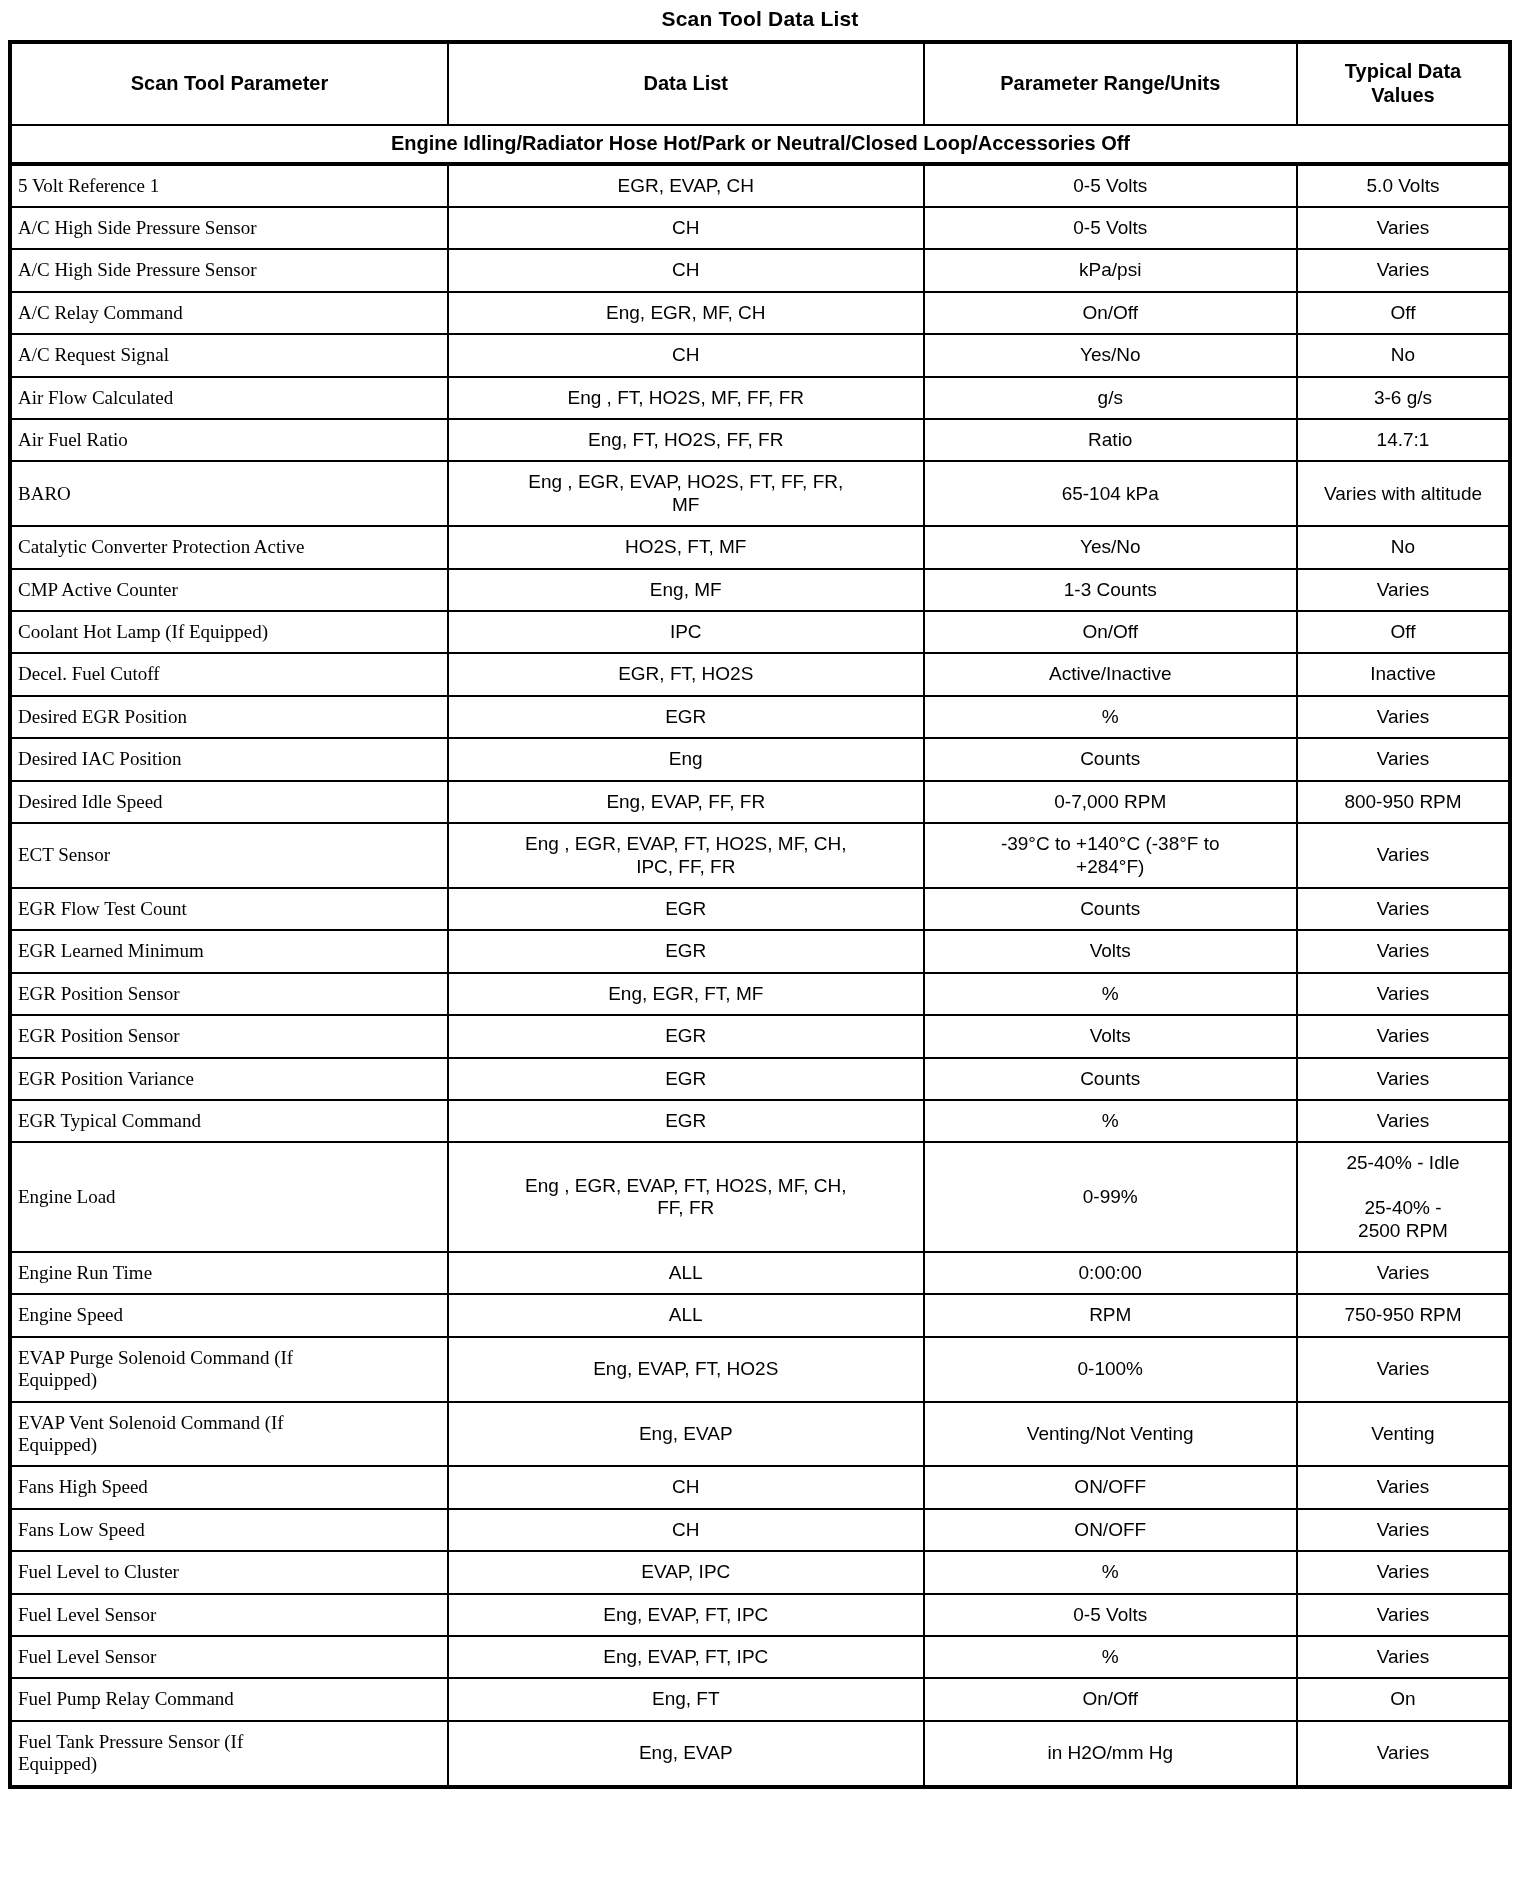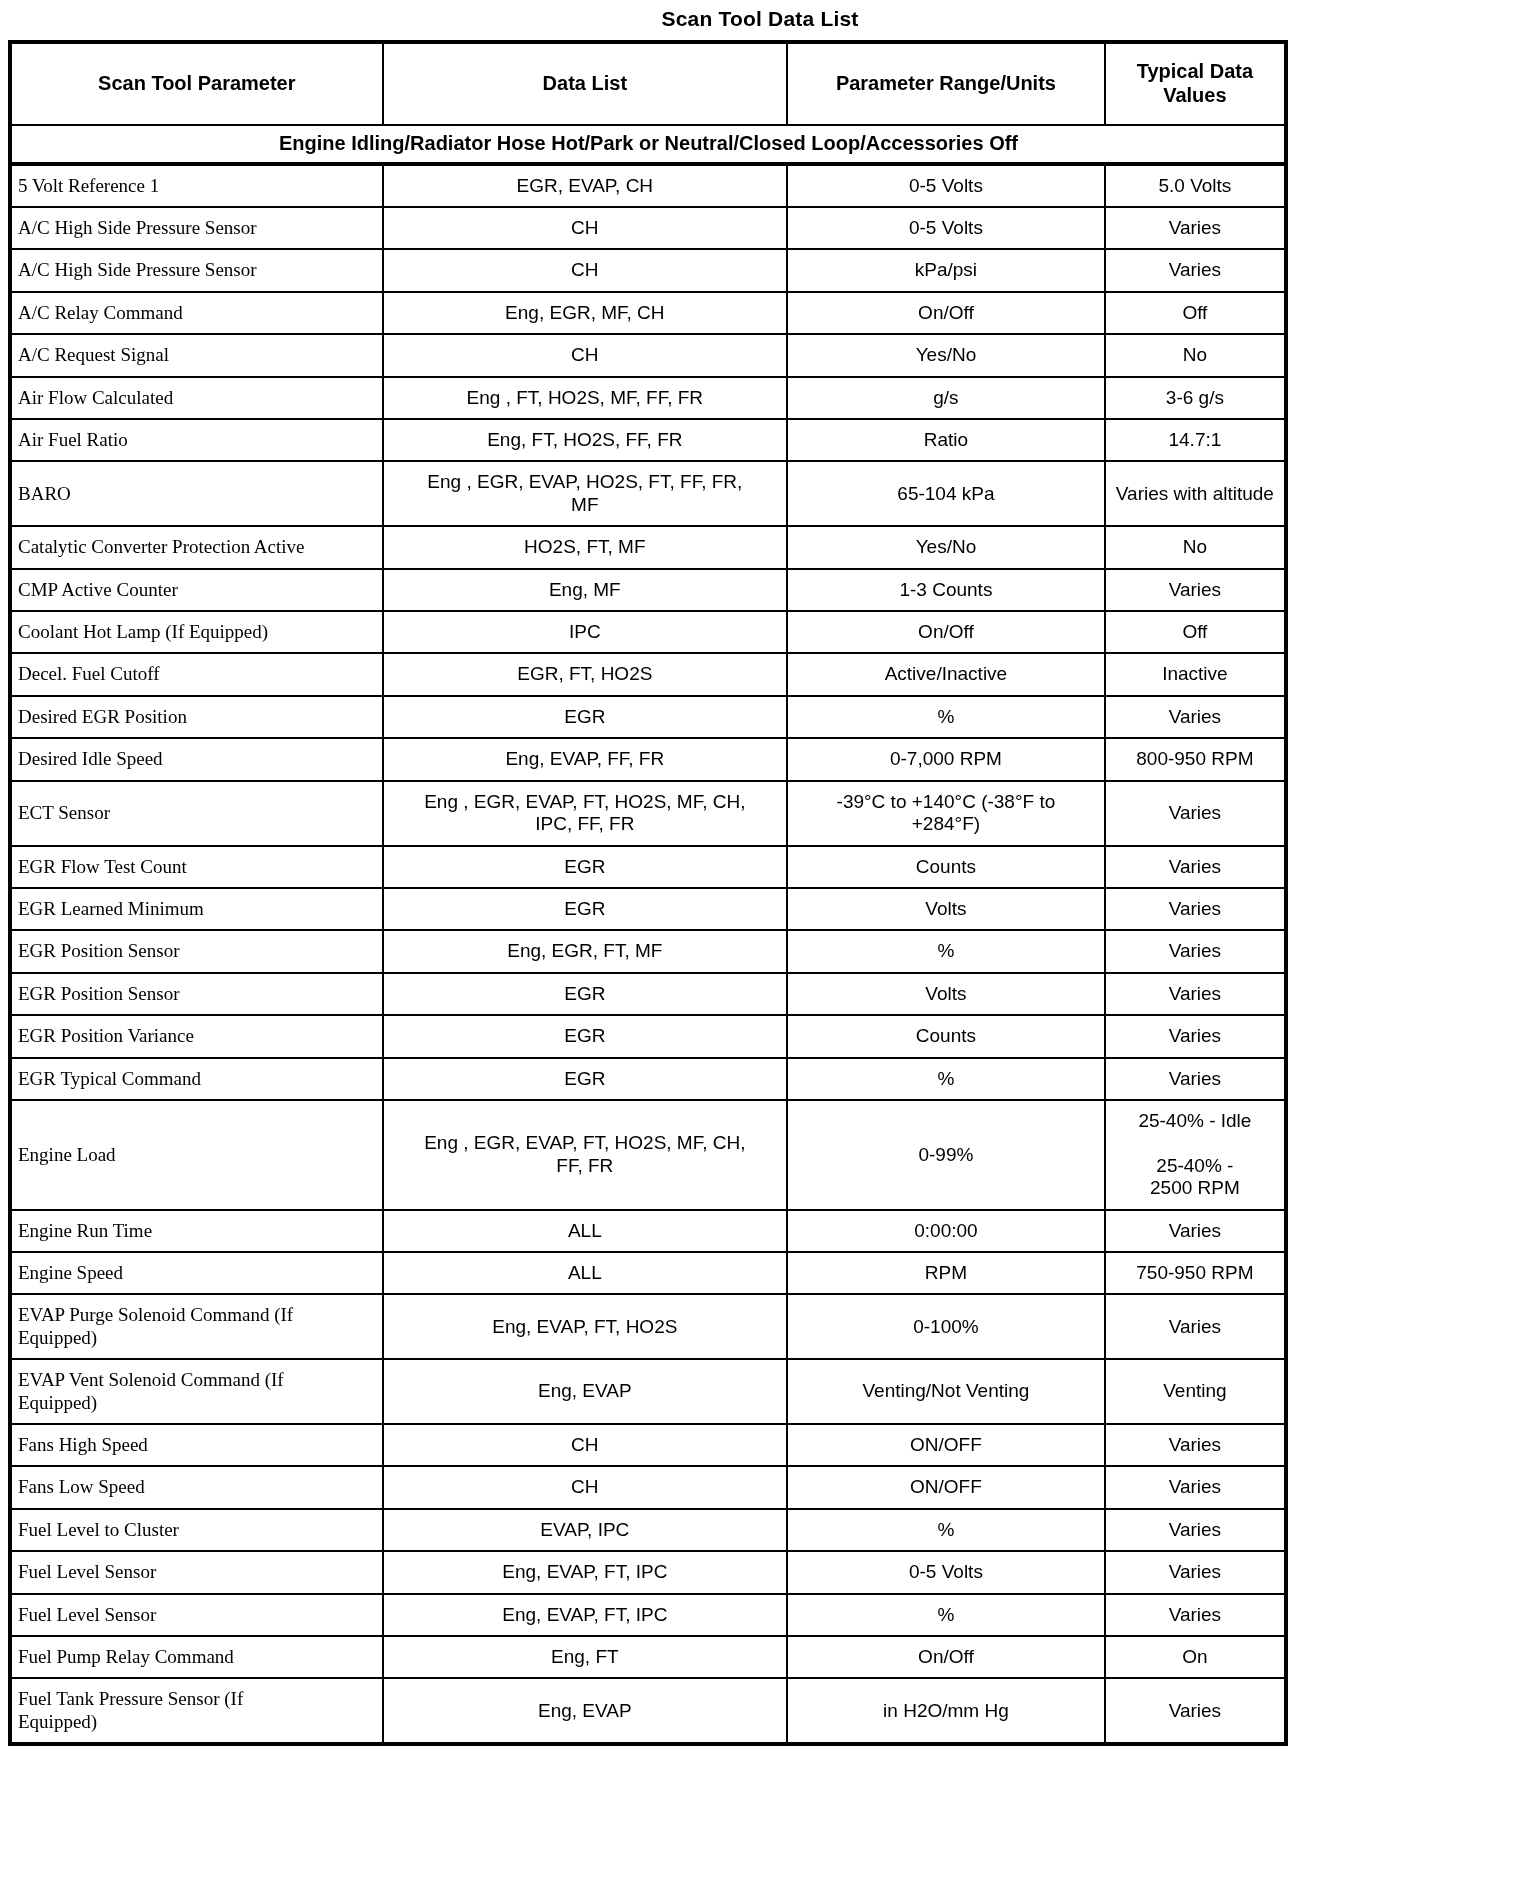--- a/index.html
+++ b/index.html
@@ -15,21 +15,21 @@
   .page-title {
     text-align: center;
     font-weight: bold;
     font-size: 21px;
     padding: 7px 0 9px 0;
     letter-spacing: 0.2px;
   }
   table.scan-table {
     border-collapse: collapse;
     table-layout: fixed;
-    width: 1280px;
+    width: 1504px;
     margin-left: 8px;
     border: 4px solid #000;
   }
   .scan-table th, .scan-table td {
     border: 2px solid #000;
     white-space: pre-line;
     vertical-align: middle;
     font-size: 19px;
     line-height: 1.18;
     padding: 9px 5px;
@@ -160,20 +160,26 @@
         <td class="c-center">Active/Inactive</td>
         <td class="c-center">Inactive</td>
       </tr>
       <tr>
         <td class="c-param">Desired EGR Position</td>
         <td class="c-center">EGR</td>
         <td class="c-center">%</td>
         <td class="c-center">Varies</td>
       </tr>
       <tr>
+        <td class="c-param">Desired IAC Position</td>
+        <td class="c-center">Eng</td>
+        <td class="c-center">Counts</td>
+        <td class="c-center">Varies</td>
+      </tr>
+      <tr>
         <td class="c-param">Desired Idle Speed</td>
         <td class="c-center">Eng, EVAP, FF, FR</td>
         <td class="c-center">0-7,000 RPM</td>
         <td class="c-center">800-950 RPM</td>
       </tr>
       <tr>
         <td class="c-param">ECT Sensor</td>
         <td class="c-center">Eng , EGR, EVAP, FT, HO2S, MF, CH,
 IPC, FF, FR</td>
         <td class="c-center">-39°C to +140°C (-38°F to

